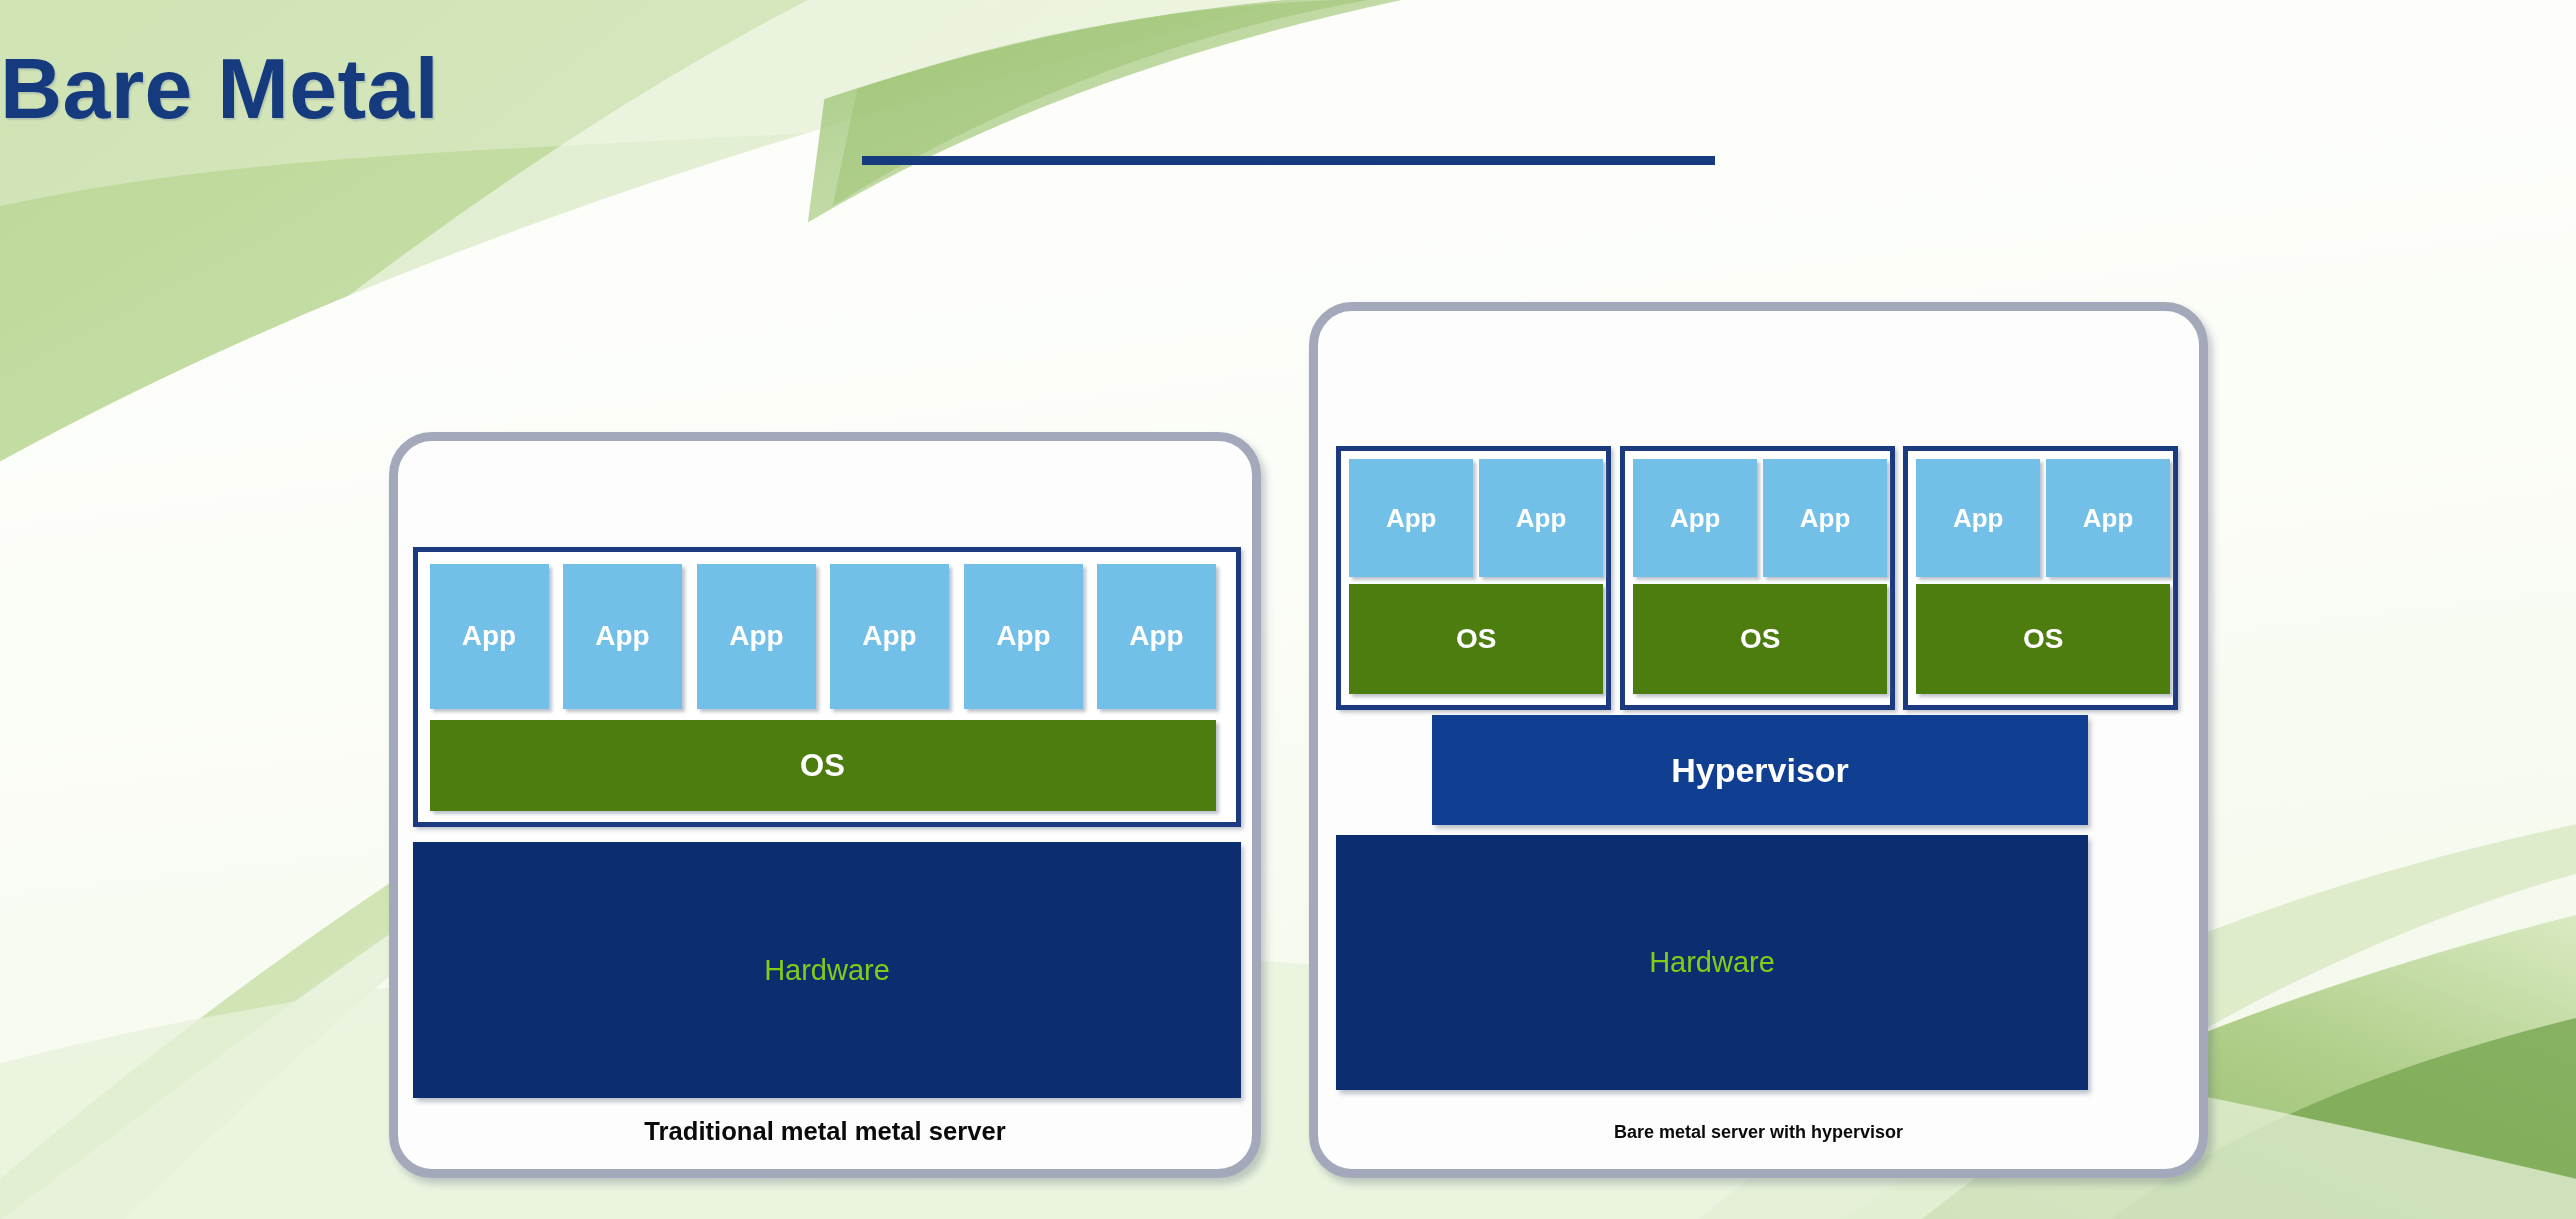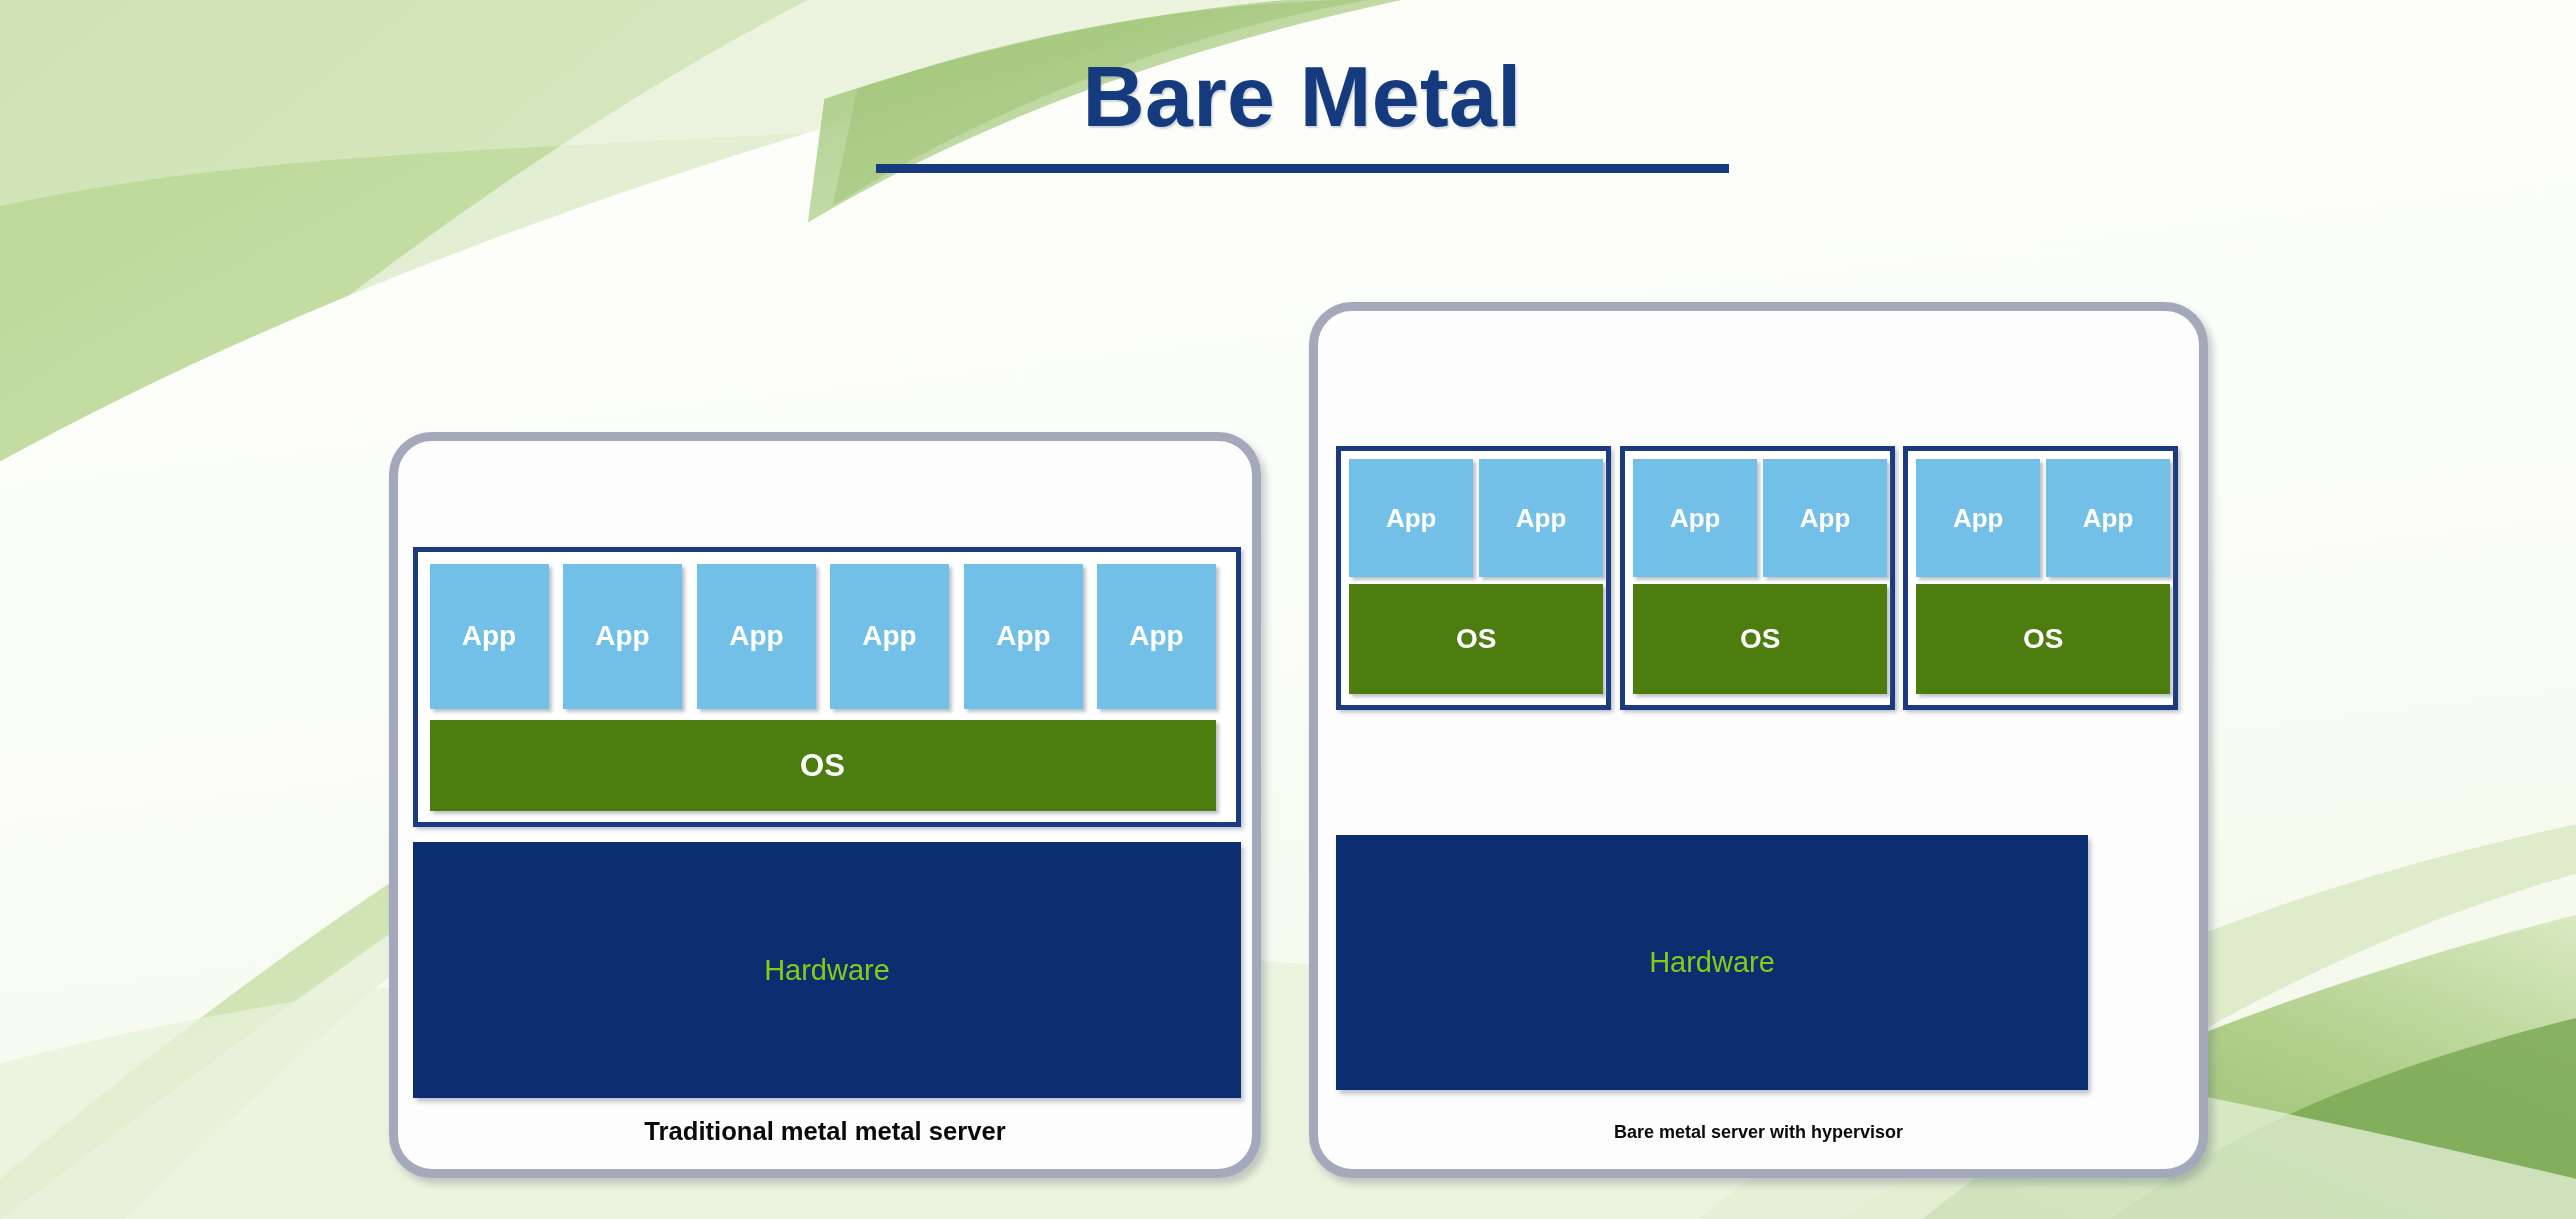--- a/index.html
+++ b/index.html
@@ -21,26 +21,24 @@
     position: absolute;
     inset: 0;
     overflow: hidden;
     z-index: 0;
   }
   .bg-svg { width: 100%; height: 100%; display: block; }
 
   
   .title-wrap {
     position: absolute;
-    top: 51px;
+    top: 43px;
     left: 0;
     width: 100%;
-    text-align: center;
     z-index: 5;
-    padding-left: 28px;
   }
   .page-title {
     font-size: 86px;
     font-weight: bold;
     color: #153A7E;
     letter-spacing: 0.4px;
     line-height: 1.05;
     text-shadow: 1.6px 1.6px 1.6px rgba(120,140,160,0.35);
   }
   .title-rule {
@@ -310,20 +308,21 @@
         <div class="app-box r-app r-app-1">App</div>
         <div class="os-bar r-os">OS</div>
       </div>
 
       <div class="vm-frame r-vm r-vm-2">
         <div class="app-box r-app r-app-0">App</div>
         <div class="app-box r-app r-app-1">App</div>
         <div class="os-bar r-os">OS</div>
       </div>
 
+      <div class="hv-bar r-hv">Hypervisor</div>
 
       <div class="hw-bar r-hw">Hardware</div>
     </div>
 
     <div class="caption caption-right">Bare metal server with hypervisor</div>
   </div>
 
 </div>
 
 

